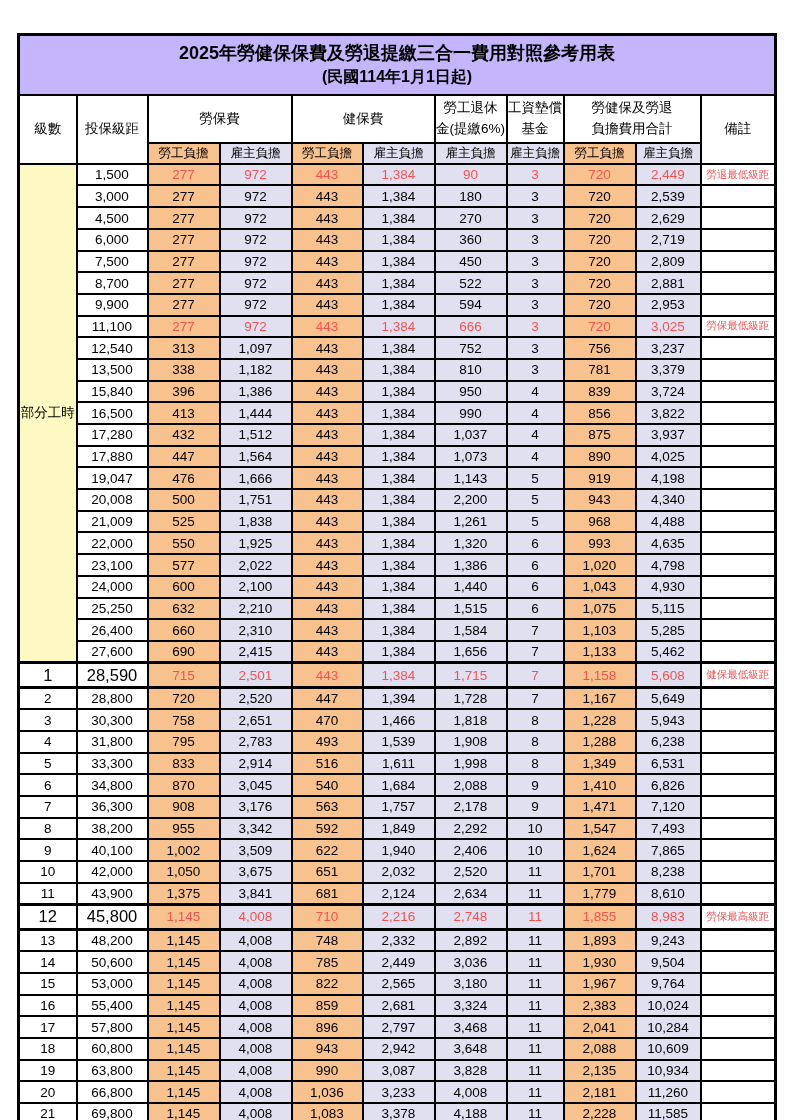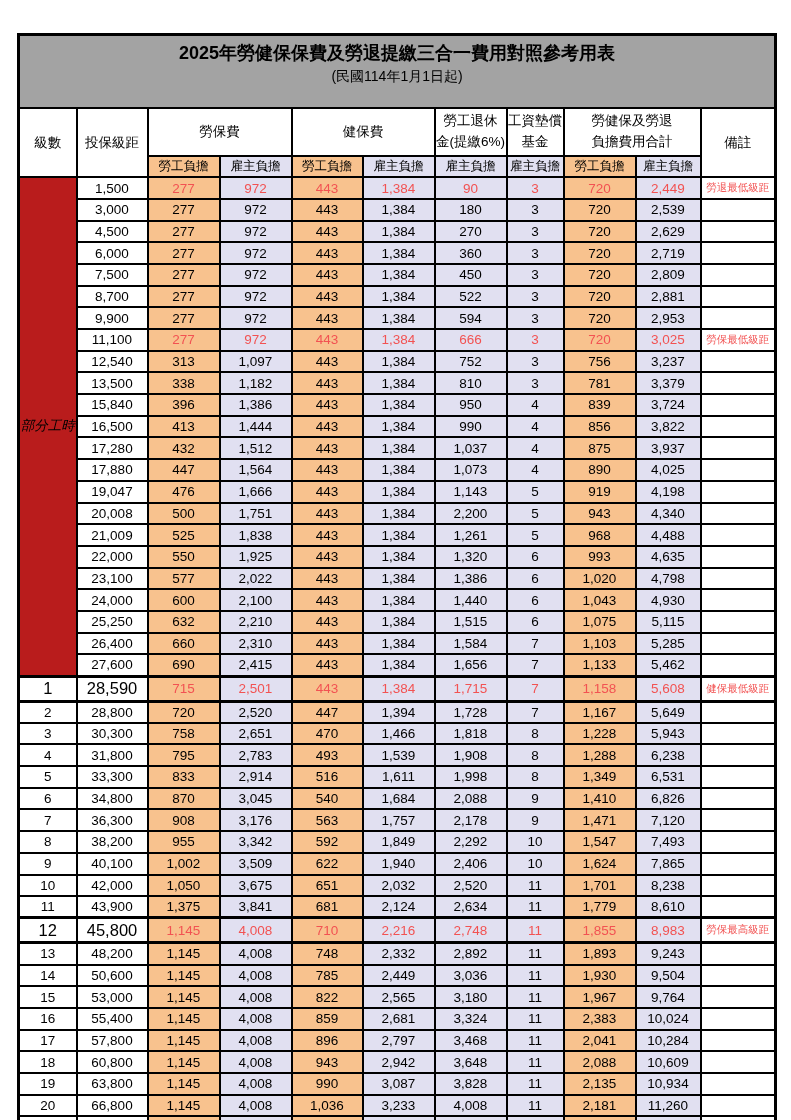--- a/index.html
+++ b/index.html
@@ -18,23 +18,23 @@
   }
   th, td {
     border: 2px solid #000;
     text-align: center;
     vertical-align: middle;
     padding: 0;
     overflow: hidden;
     white-space: nowrap;
   }
 
-  .title-cell { padding: 4px 0 22px 0; background: #a3a3a3; margin-top: 44px; }
+  .title-cell { padding: 4px 0 6px 0; background: #c4b5fd; margin-top: 44px; }
   .title    { font-size: 18px; font-weight: bold; line-height: 1.5; }
-  .subtitle { font-size: 14px; font-weight: normal; line-height: 1.3; }
+  .subtitle { font-size: 16px; font-weight: bold; line-height: 1.3; }
 
   .h-main th { font-size: 13.5px; font-weight: normal; height: 46px; background: #fff; }
   .h-main .two-line div { line-height: 1.55; }
   .h-sub th { font-size: 12.5px; font-weight: normal; height: 19px; }
 
   .c-w { background: #f8c28e; }   
   .c-e { background: #e1e0f1; }   
 
   tbody td { font-size: 13.5px; height: 19px; background: #fff; }
   tbody tr { height: 21.7px; }
@@ -42,21 +42,21 @@
   tbody td.val.c-e { background: #e1e0f1; }
 
   td.remark { font-size: 10.5px; color: #f25252; padding: 0 1px; }
 
   tr.red-row td.val, tr.red-row td.remark { color: #f25252; }
 
   tr.big-row { height: 25px; }
   tr.big-row td { border-top-width: 3px; border-bottom-width: 3px; }
   tr.big-row td.emph { font-size: 16.5px; }
 
-  td.group-label { background: #b91c1c; font-size: 13.5px; font-style: italic; }
+  td.group-label { background: #fef9c3; font-size: 13.5px; }
 </style>
 </head>
 <body>
 
 <div class="page">
   <table class="fee-table">
     <colgroup>
       <col style="width:58px">
         <col style="width:71px">
       <col style="width:72px">

